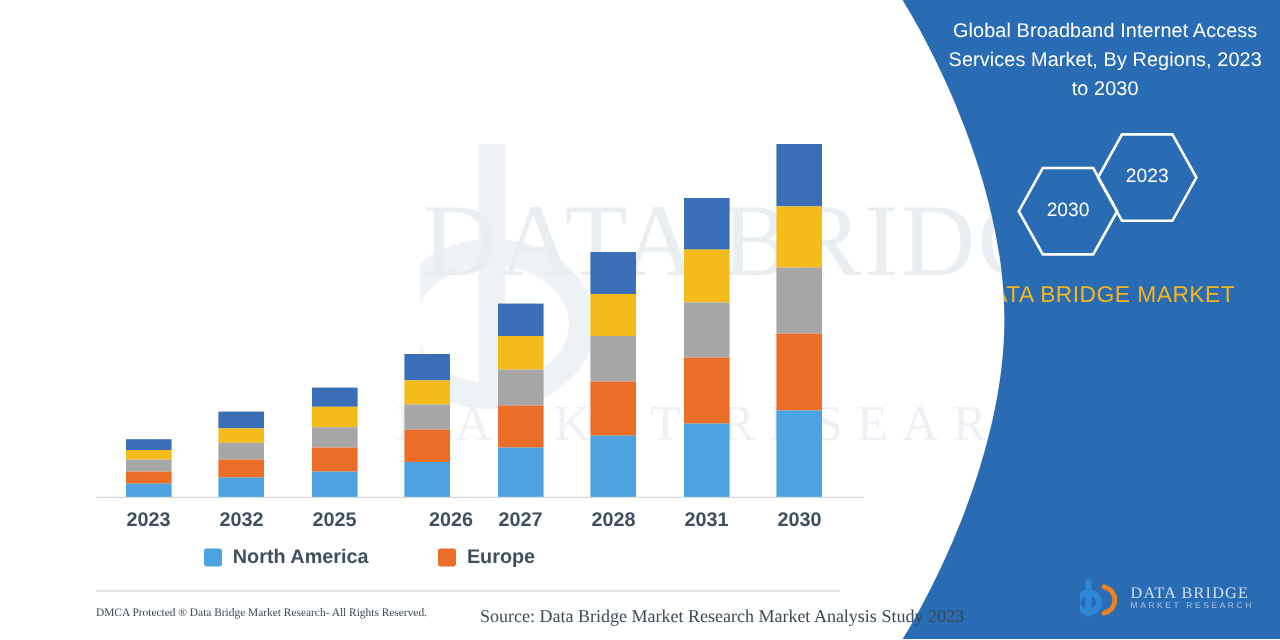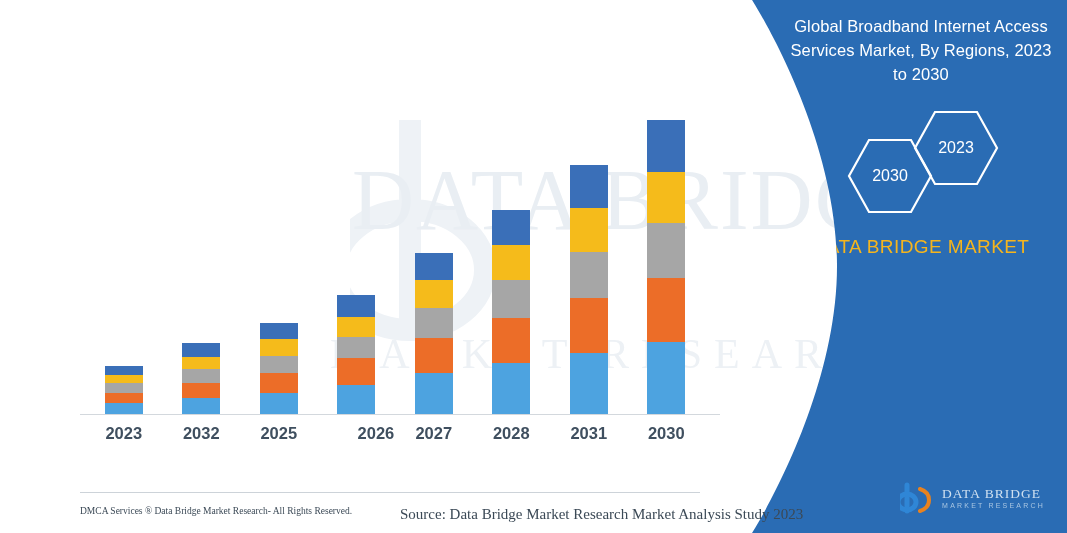--- a/index.html
+++ b/index.html
@@ -199,23 +199,33 @@
       <div class="xlabel" style="left: 0.75px;">2023</div>
       <div class="xlabel" style="left: 78.25px;">2032</div>
       <div class="xlabel" style="left: 155.75px;">2025</div>
       <div class="xlabel" style="left: 233.25px; text-align: right;">2026</div>
       <div class="xlabel" style="left: 310.75px;">2027</div>
       <div class="xlabel" style="left: 388.25px;">2028</div>
       <div class="xlabel" style="left: 465.75px;">2031</div>
       <div class="xlabel" style="left: 543.25px;">2030</div>
     </div>
 
+  <div class="legend" id="legend">
+      <div class="legend-item">
+        <div class="legend-swatch" style="background: rgb(77, 163, 224);"></div>
+        <div class="legend-label">North America</div>
+      </div>
+      <div class="legend-item">
+        <div class="legend-swatch" style="background: rgb(236, 109, 40);"></div>
+        <div class="legend-label">Europe</div>
+      </div>
+    </div>
 
   <div class="footer-rule"></div>
-  <div class="footer-left">DMCA Services ® Data Bridge Market Research-  All Rights Reserved.</div>
+  <div class="footer-left">DMCA Protected ® Data Bridge Market Research-  All Rights Reserved.</div>
   <div class="footer-right">Source: Data Bridge Market Research  Market Analysis Study 2023</div>
 
   <div class="right-panel">
     <div class="right-panel-inner">
       <div class="rp-title">Global Broadband Internet Access Services Market, By Regions, 2023 to 2030</div>
 
       <div class="hexwrap">
         <div class="hex hex-2030">
           <svg width="86" height="76" viewBox="0 0 86 76">
             <polygon points="22,2 64,2 84,38 64,74 22,74 2,38" fill="none" stroke="#ffffff" stroke-width="2.2"></polygon>

